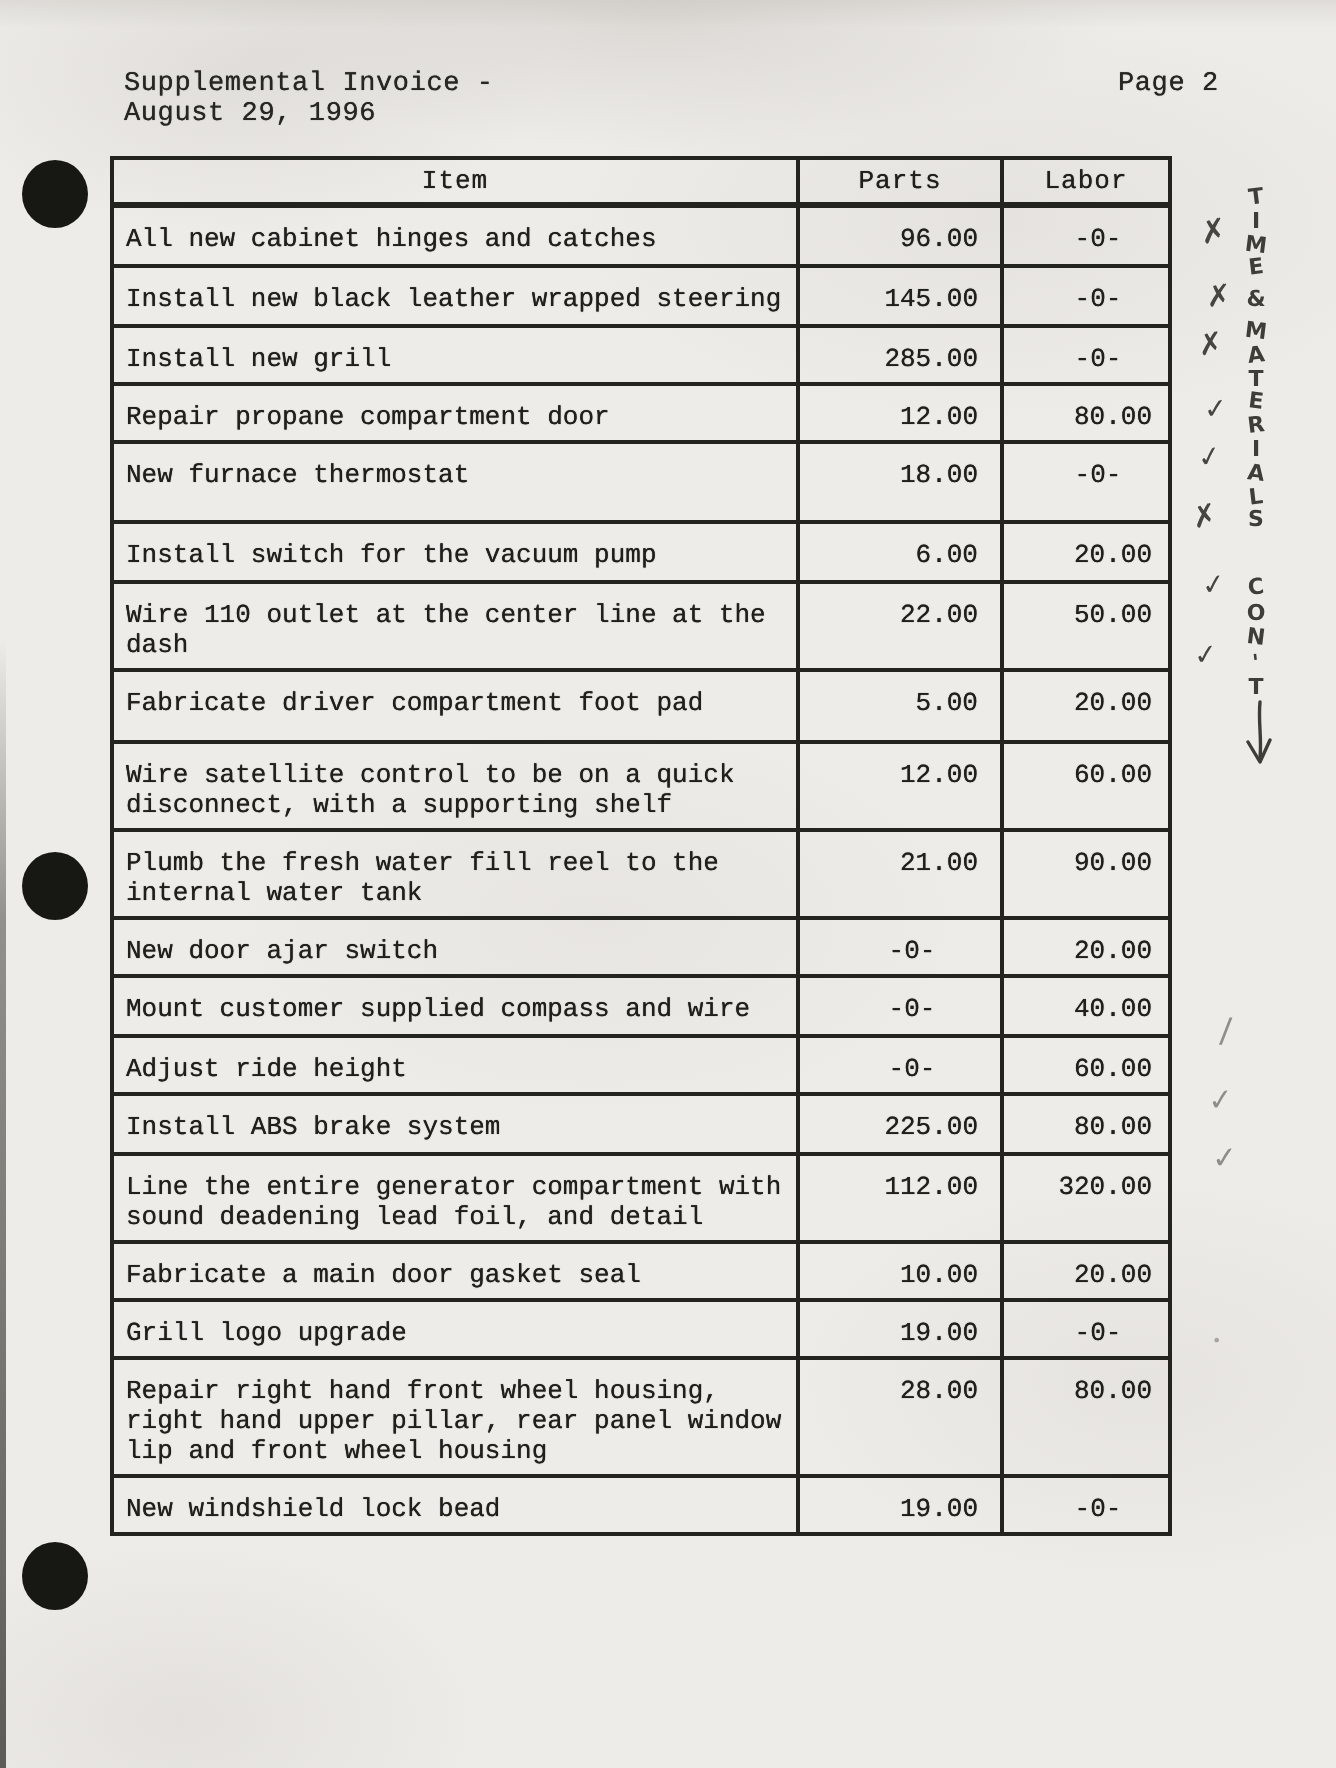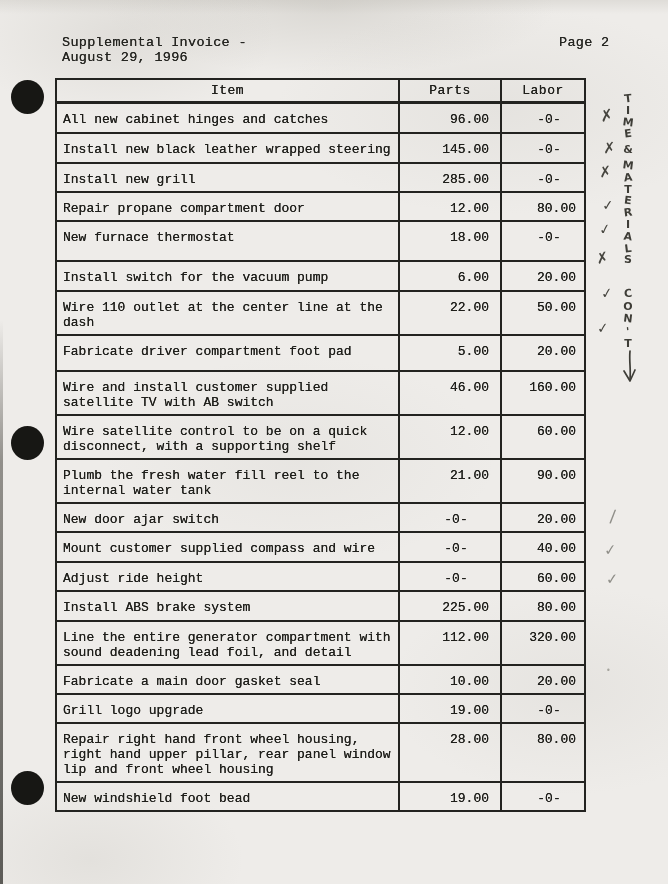--- a/index.html
+++ b/index.html
@@ -136,25 +136,20 @@
         <td class="item">Wire 110 outlet at the center line at the dash</td>
         <td class="num parts">22.00</td>
         <td class="num labor">50.00</td>
       </tr>
       <tr style="height: 36px;">
         <td class="item">Fabricate driver compartment foot pad</td>
         <td class="num parts">5.00</td>
         <td class="num labor">20.00</td>
       </tr>
       <tr style="height: 44px;">
-        <td class="item">Wire and install customer supplied satellite TV with AB switch</td>
-        <td class="num parts">46.00</td>
-        <td class="num labor">160.00</td>
-      </tr>
-      <tr style="height: 44px;">
         <td class="item">Wire satellite control to be on a quick disconnect, with a supporting shelf</td>
         <td class="num parts">12.00</td>
         <td class="num labor">60.00</td>
       </tr>
       <tr style="height: 44px;">
         <td class="item">Plumb the fresh water fill reel to the internal water tank</td>
         <td class="num parts">21.00</td>
         <td class="num labor">90.00</td>
       </tr>
       <tr style="height: 29px;">
@@ -191,21 +186,21 @@
         <td class="item">Grill logo upgrade</td>
         <td class="num parts">19.00</td>
         <td class="num labor zero">-0-</td>
       </tr>
       <tr style="height: 57px;">
         <td class="item">Repair right hand front wheel housing, right hand upper pillar, rear panel window lip and front wheel housing</td>
         <td class="num parts">28.00</td>
         <td class="num labor">80.00</td>
       </tr>
       <tr style="height: 28px;">
-        <td class="item">New windshield foot bead</td>
+        <td class="item">New windshield lock bead</td>
         <td class="num parts">19.00</td>
         <td class="num labor zero">-0-</td>
       </tr>
     </tbody>
 </table>
 
 <svg class="down-arrow" width="20" height="40" viewBox="0 0 20 40">
   <path d="M10 2 C 9 12, 11 20, 10 30" fill="none" stroke="#3e3d37" stroke-width="1.7" stroke-linecap="round"></path>
   <path d="M4 22 L10 32 L15 21" fill="none" stroke="#3e3d37" stroke-width="1.7" stroke-linecap="round" stroke-linejoin="round"></path>
 </svg>

